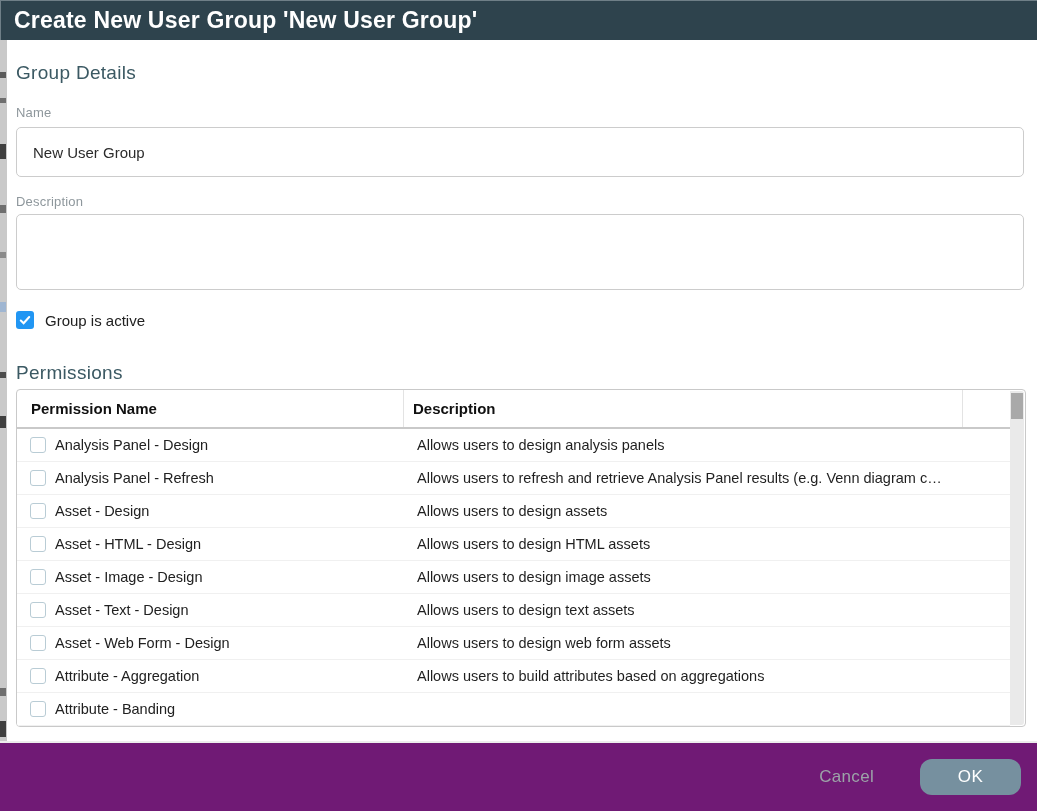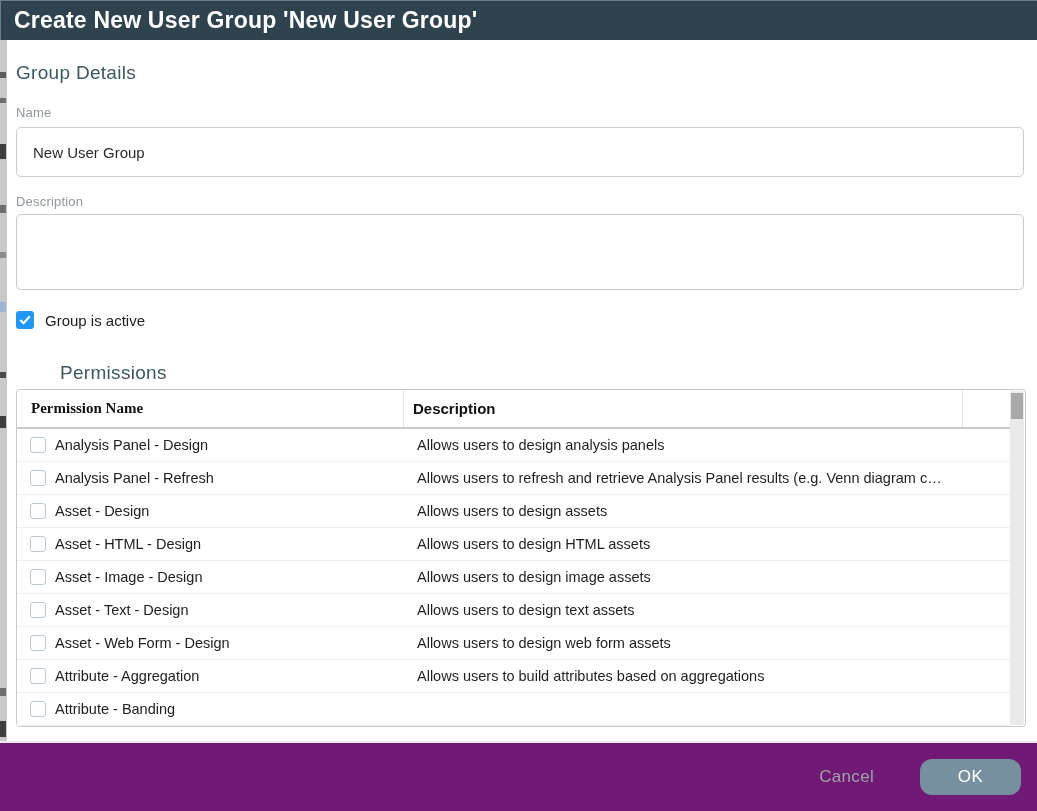--- a/index.html
+++ b/index.html
@@ -14,21 +14,21 @@
   
   .titlebar { position:absolute; left:0; top:0; width:1037px; height:40px; background:#2e434d;
               box-shadow: inset 0 1px 0 #6f7f87, inset 1px 0 0 #6f7f87;
               display:flex; align-items:center; padding-left:14px; }
   .titlebar h1 { color:#ffffff; font-size:23px; font-weight:bold; letter-spacing:.2px; }
 
   
   .dialog-body { position:absolute; left:7px; top:40px; width:1030px; padding:0 13px 0 9px; }
   .section-heading { color:#3b5963; font-size:19px; font-weight:normal; letter-spacing:.3px; }
   .h-group { margin-top:22px; }
-  .h-perms { margin-top:33px;margin-left:44px; }
+  .h-perms { margin-top:33px; }
 
   .field-label { display:block; color:#8e979c; font-size:13px; letter-spacing:.2px; }
   .lbl-name { margin-top:21px; }
   .lbl-desc { margin-top:17px; }
 
   .text-input { margin-top:7px; width:100%; height:50px; border:1px solid #cccccc; border-radius:5px;
                 background:#ffffff; font-family:"Liberation Sans",sans-serif; font-size:15px; color:#2b2b2b;
                 padding:0 16px; outline:none; }
   .textarea-input { margin-top:5px; width:100%; height:76px; border:1px solid #cccccc; border-radius:5px;
                 background:#ffffff; font-family:"Liberation Sans",sans-serif; font-size:15px; color:#2b2b2b;
@@ -37,21 +37,21 @@
   .checkbox-row { margin-top:21px; display:flex; align-items:flex-end; gap:11px; cursor:pointer; width:max-content; }
   .checkbox-checked { width:18px; height:18px; border-radius:3px; background:#2196f3; display:flex;
                       align-items:center; justify-content:center; flex:none; }
   .checkbox-row span.cb-label { font-size:15px; color:#212121; }
 
   
   .perm-table { position:relative; margin-top:5px; width:1010px; height:338px; border:1px solid #c9c9c9;
                 border-radius:4px; background:#ffffff; overflow:hidden; }
   .thead { display:flex; align-items:stretch; height:39px; margin-right:15px; border-bottom:2px solid #c9c9c9; }
   .th { display:flex; align-items:center; font-size:15px; font-weight:bold; color:#111111; }
-  .th-name { width:387px; padding-left:14px; border-right:1px solid #e3e3e3;font-family:Liberation Serif, serif; }
+  .th-name { width:387px; padding-left:14px; border-right:1px solid #e3e3e3; }
   .th-desc { flex:1; padding-left:9px; }
   .th-spacer { width:48px; border-left:1px solid #e3e3e3; }
 
   .trow { display:flex; align-items:center; height:33px; padding-left:13px; border-bottom:1px solid #f0f0f0;
           margin-right:15px; cursor:pointer; background:#ffffff; }
   .row-cb { width:16px; height:16px; border:1px solid #b9ccd5; border-radius:3px; background:#ffffff;
             margin-right:9px; flex:none; }
   .cell-name { width:362px; font-size:14.5px; color:#212121; white-space:nowrap; overflow:hidden; }
   .cell-desc { flex:1; font-size:14.5px; color:#1f1f1f; white-space:nowrap; overflow:hidden; }
 

